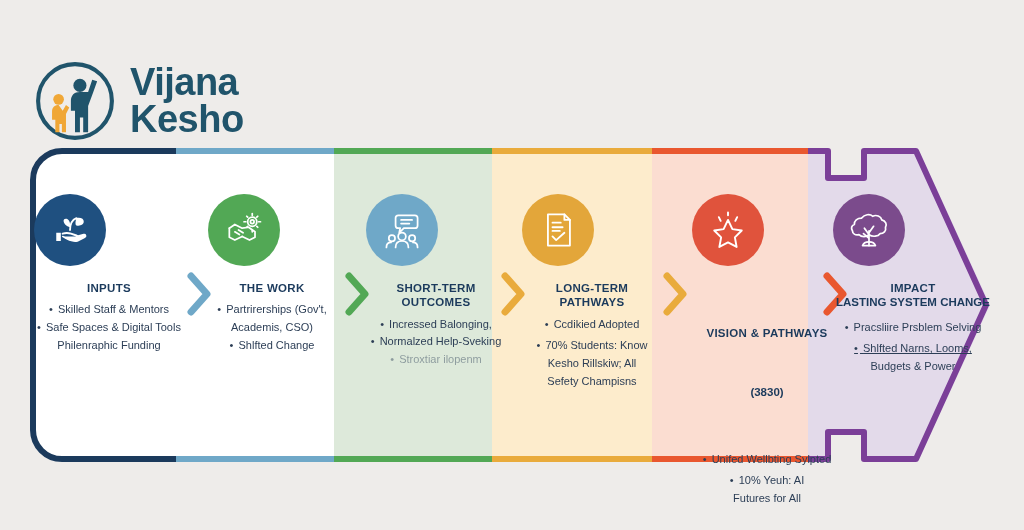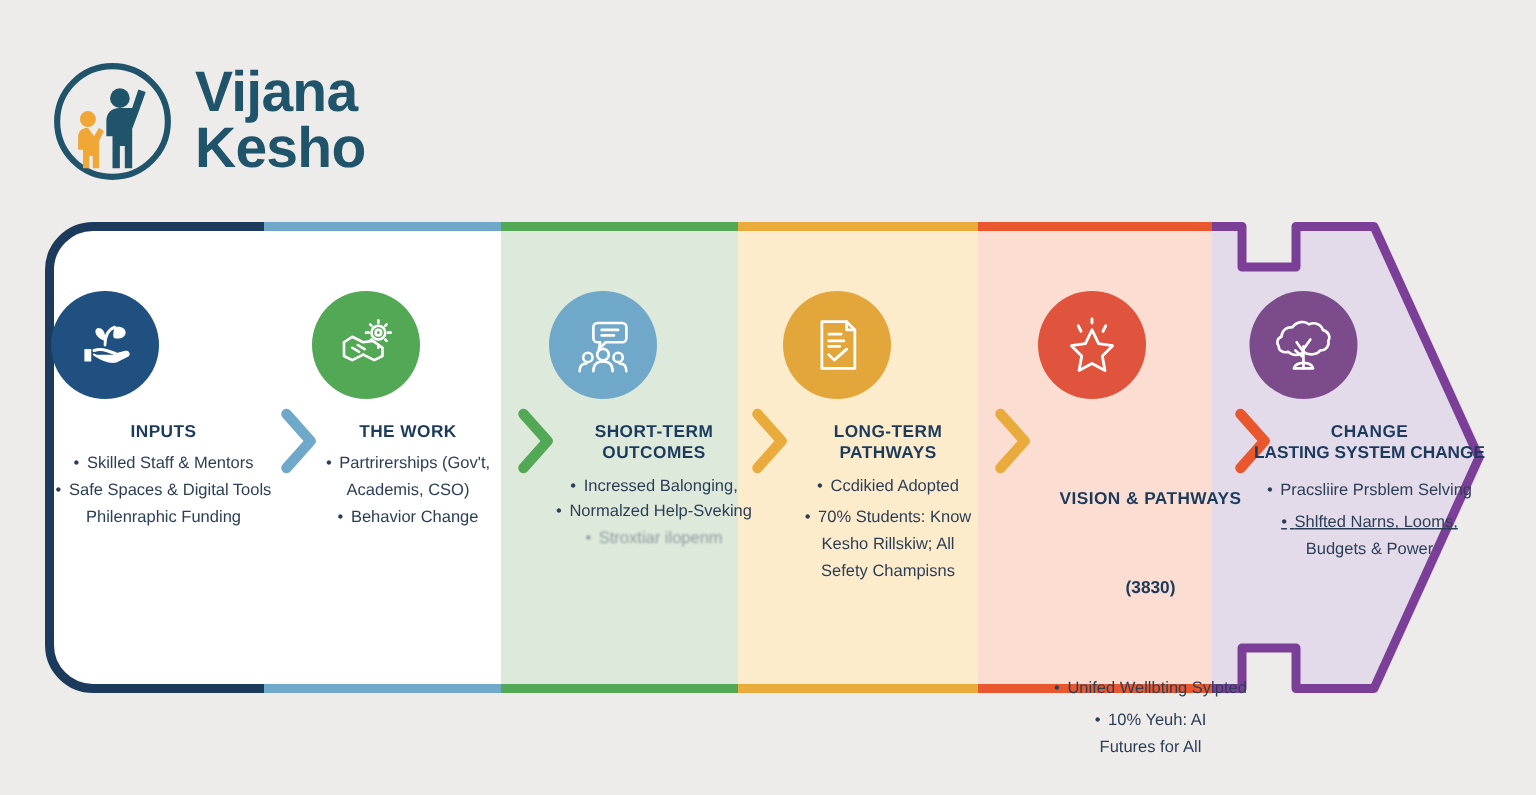--- a/index.html
+++ b/index.html
@@ -5,21 +5,21 @@
   html,body{margin:0;padding:0;}
   body{
     width:1024px;height:530px;
     background:#eeecea;
     font-family:"Liberation Sans", sans-serif;
     overflow:hidden;
     position:relative;
   }
   
   #logo-block{
-    position:absolute;left:34px;top:40px;
+    position:absolute;left:34px;top:60px;
     display:flex;align-items:center;gap:14px;
   }
   #logo-mark{width:82px;height:82px;flex:0 0 auto;}
   #logo-text{
     font-weight:bold;font-size:38px;line-height:0.98;
     color:#20546b;letter-spacing:-0.5px;
   }
   #logo-text div{white-space:nowrap;}
 
   
@@ -161,21 +161,21 @@
           <path d="M33 8 L33 6 M33 24 L33 26 M26 15 L24 15 M40 15 L42 15 M28 10 L27 9 M38 20 L39 21 M38 10 L39 9 M28 20 L27 21"></path>
           <path d="M8 22 L14 18 L22 22 L29 21 L36 26 L36 32 L30 35 L22 31"></path>
           <path d="M8 22 L8 32 L14 35 L22 31"></path>
           <path d="M14 26 L19 29 M18 24 L23 27"></path>
         </svg>
       </div>
       <div class="stage-title">THE WORK</div>
       <ul class="stage-list">
         <li><span class="bullet">•</span> <span>Partrirerships (Gov't,</span></li>
         <li><span>Academis, CSO)</span></li>
-        <li><span class="bullet">•</span> <span>Behavior Change</span></li>
+        <li><span class="bullet">•</span> <span>Shlfted Change</span></li>
       </ul>
     </div>
 
     <svg class="chevron" style="left:316px;" viewBox="0 0 26 44">
       <path d="M5 4 L21 22 L5 40" fill="none" stroke="#52a855" stroke-width="7" stroke-linecap="round" stroke-linejoin="round"></path>
     </svg>
 
     <div class="stage" style="left:338px;width:140px;">
       <div class="stage-icon" style="background:#6fa8c8;">
         <svg width="44" height="44" viewBox="0 0 48 48" fill="none" stroke="#ffffff" stroke-width="1.9" stroke-linecap="round" stroke-linejoin="round">
@@ -246,21 +246,21 @@
     </svg>
 
     <div class="stage" style="left:805px;width:160px;">
       <div class="stage-icon" style="background:#7b4b8c;">
         <svg width="44" height="44" viewBox="0 0 48 48" fill="none" stroke="#ffffff" stroke-width="1.9" stroke-linecap="round" stroke-linejoin="round">
           <path d="M16 11 C11 11 8 14 8 18 C5 19 4 22 6 25 C6 28 9 30 13 29 C16 32 21 32 24 29 C28 32 34 31 36 28 C40 28 43 25 42 21 C44 18 42 14 38 13 C37 9 32 7 28 9 C25 6 19 7 16 11 Z"></path>
           <path d="M24 41 L24 25 M24 29 L19 22 M24 27 L29 20 M24 33 L18 28"></path>
           <path d="M17 41 C18 38 21 37 24 37 C27 37 30 38 31 41 Z"></path>
         </svg>
       </div>
-      <div class="stage-title">CHANGE</div>
+      <div class="stage-title">IMPACT</div>
       <div class="stage-sub">LASTING SYSTEM CHANGE</div>
       <ul class="stage-list">
         <li style="margin-top:3px;"><span class="bullet">•</span> <span>Pracsliire Prsblem Selving</span></li>
         <li style="margin-top:6px;text-decoration:underline;"><span class="bullet">•</span> <span>Shlfted Narns, Looms,</span></li>
         <li><span>Budgets &amp; Power</span></li>
       </ul>
     </div>
 
   </div>
 </div>

